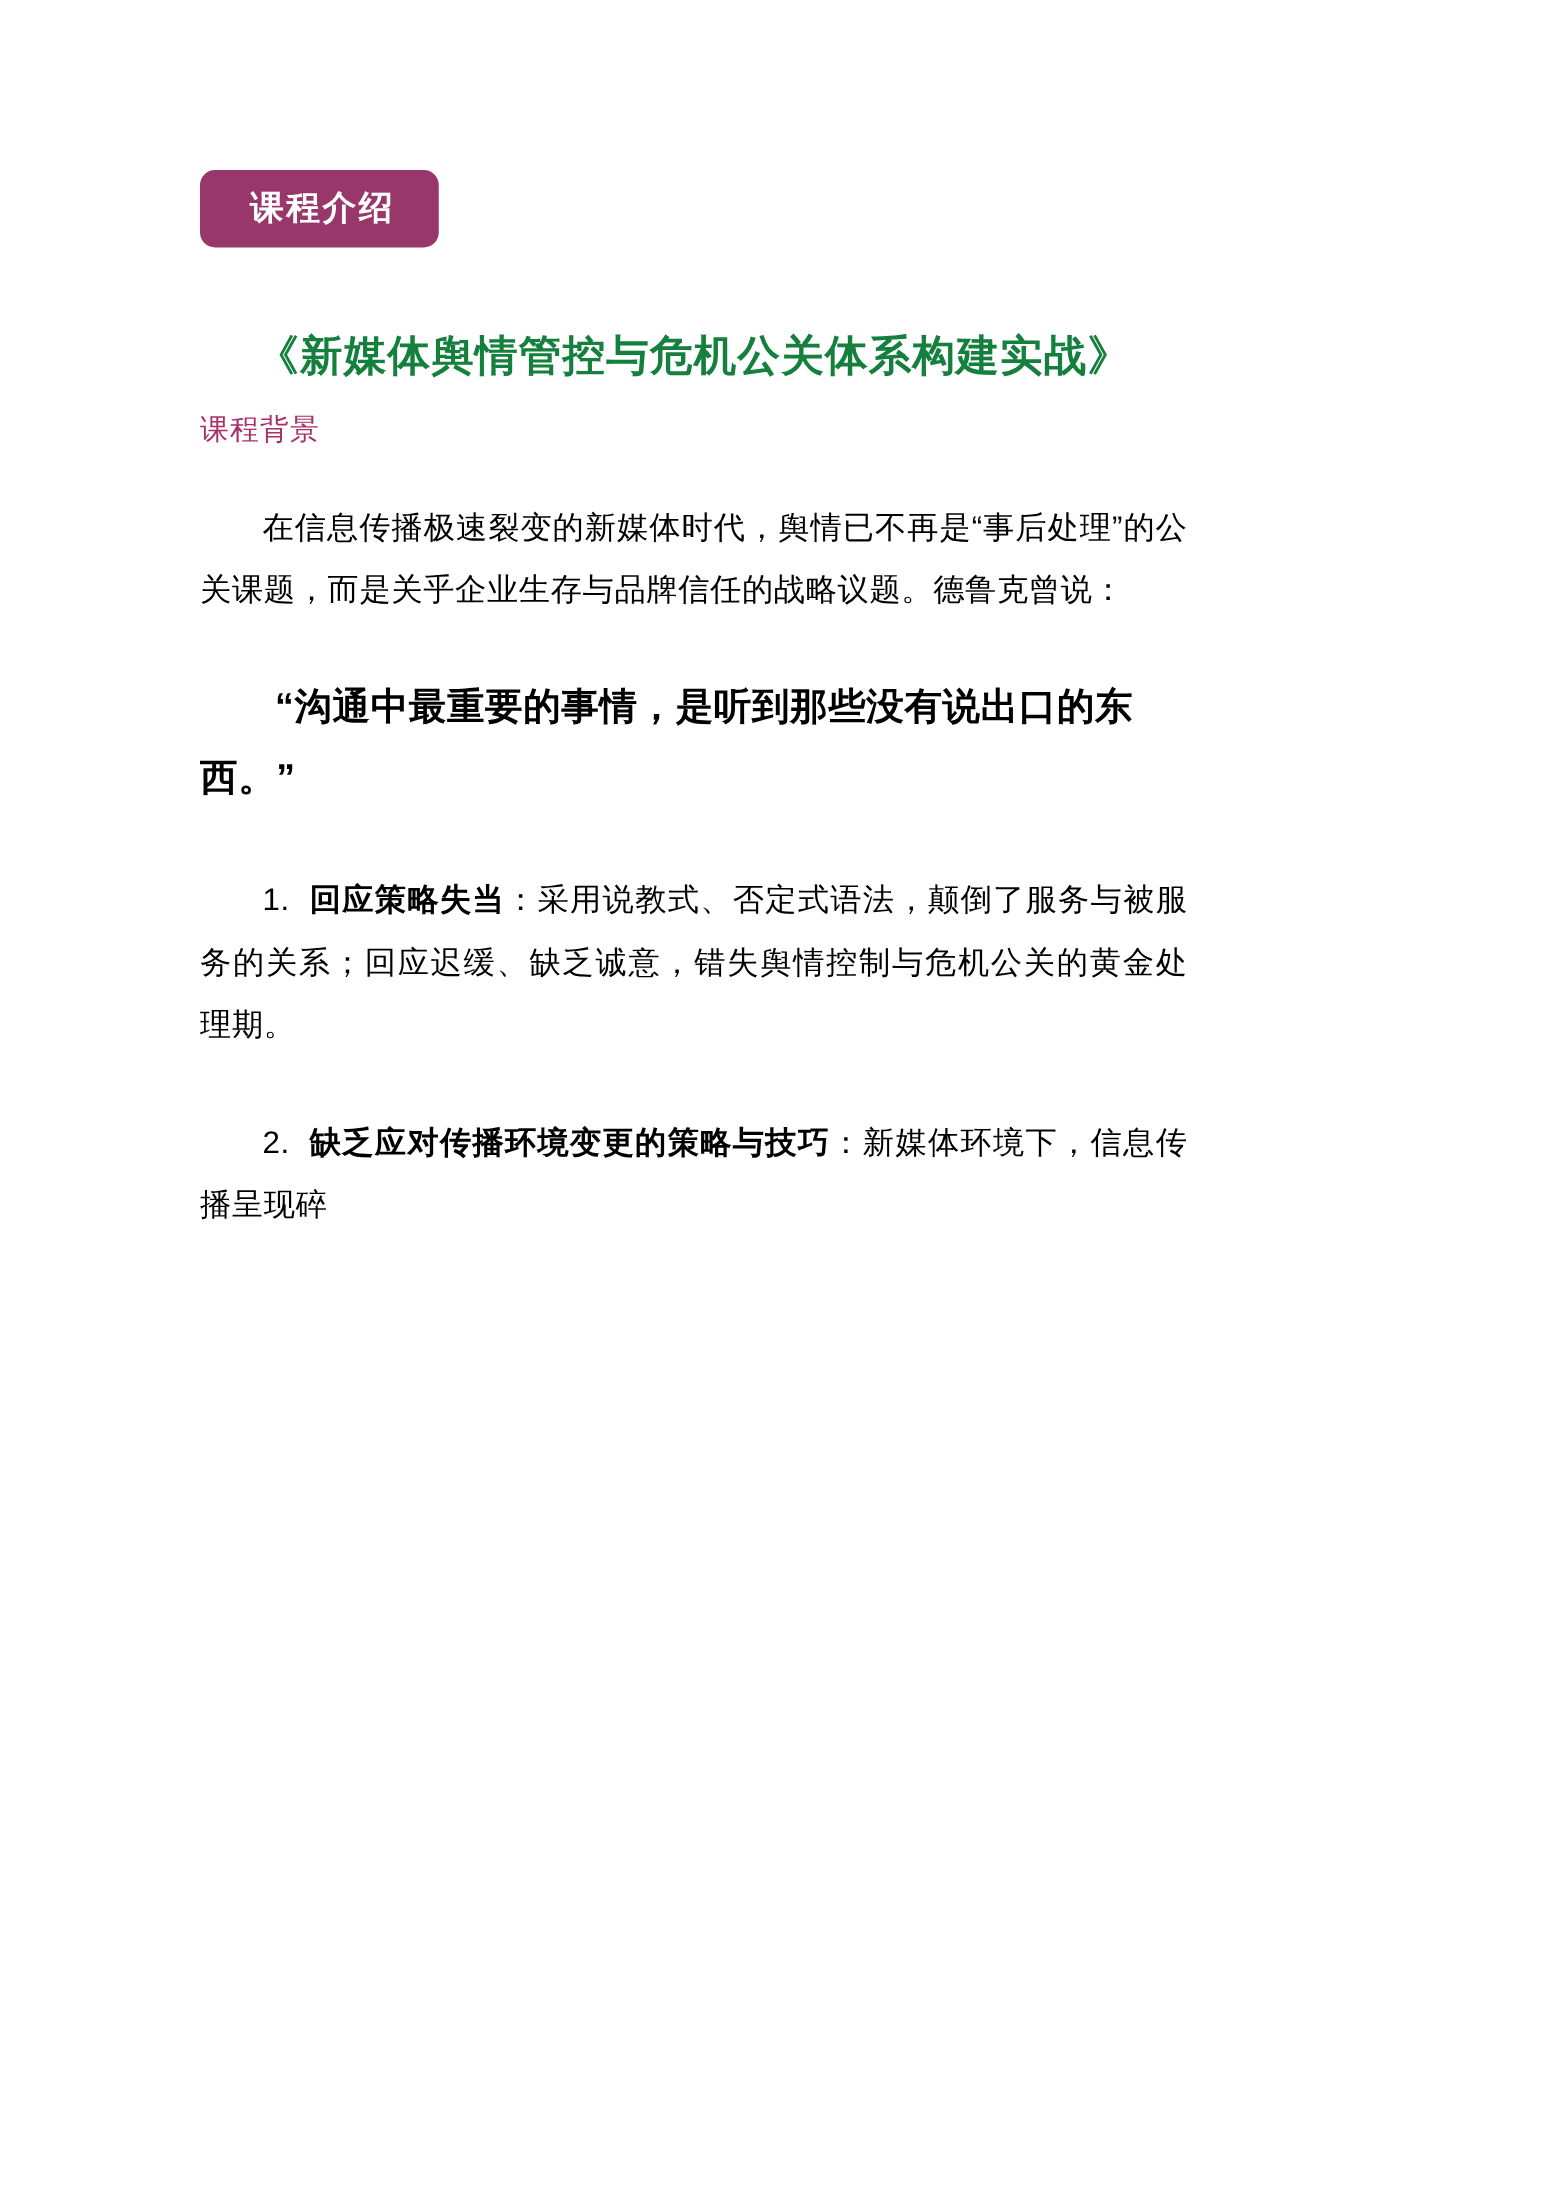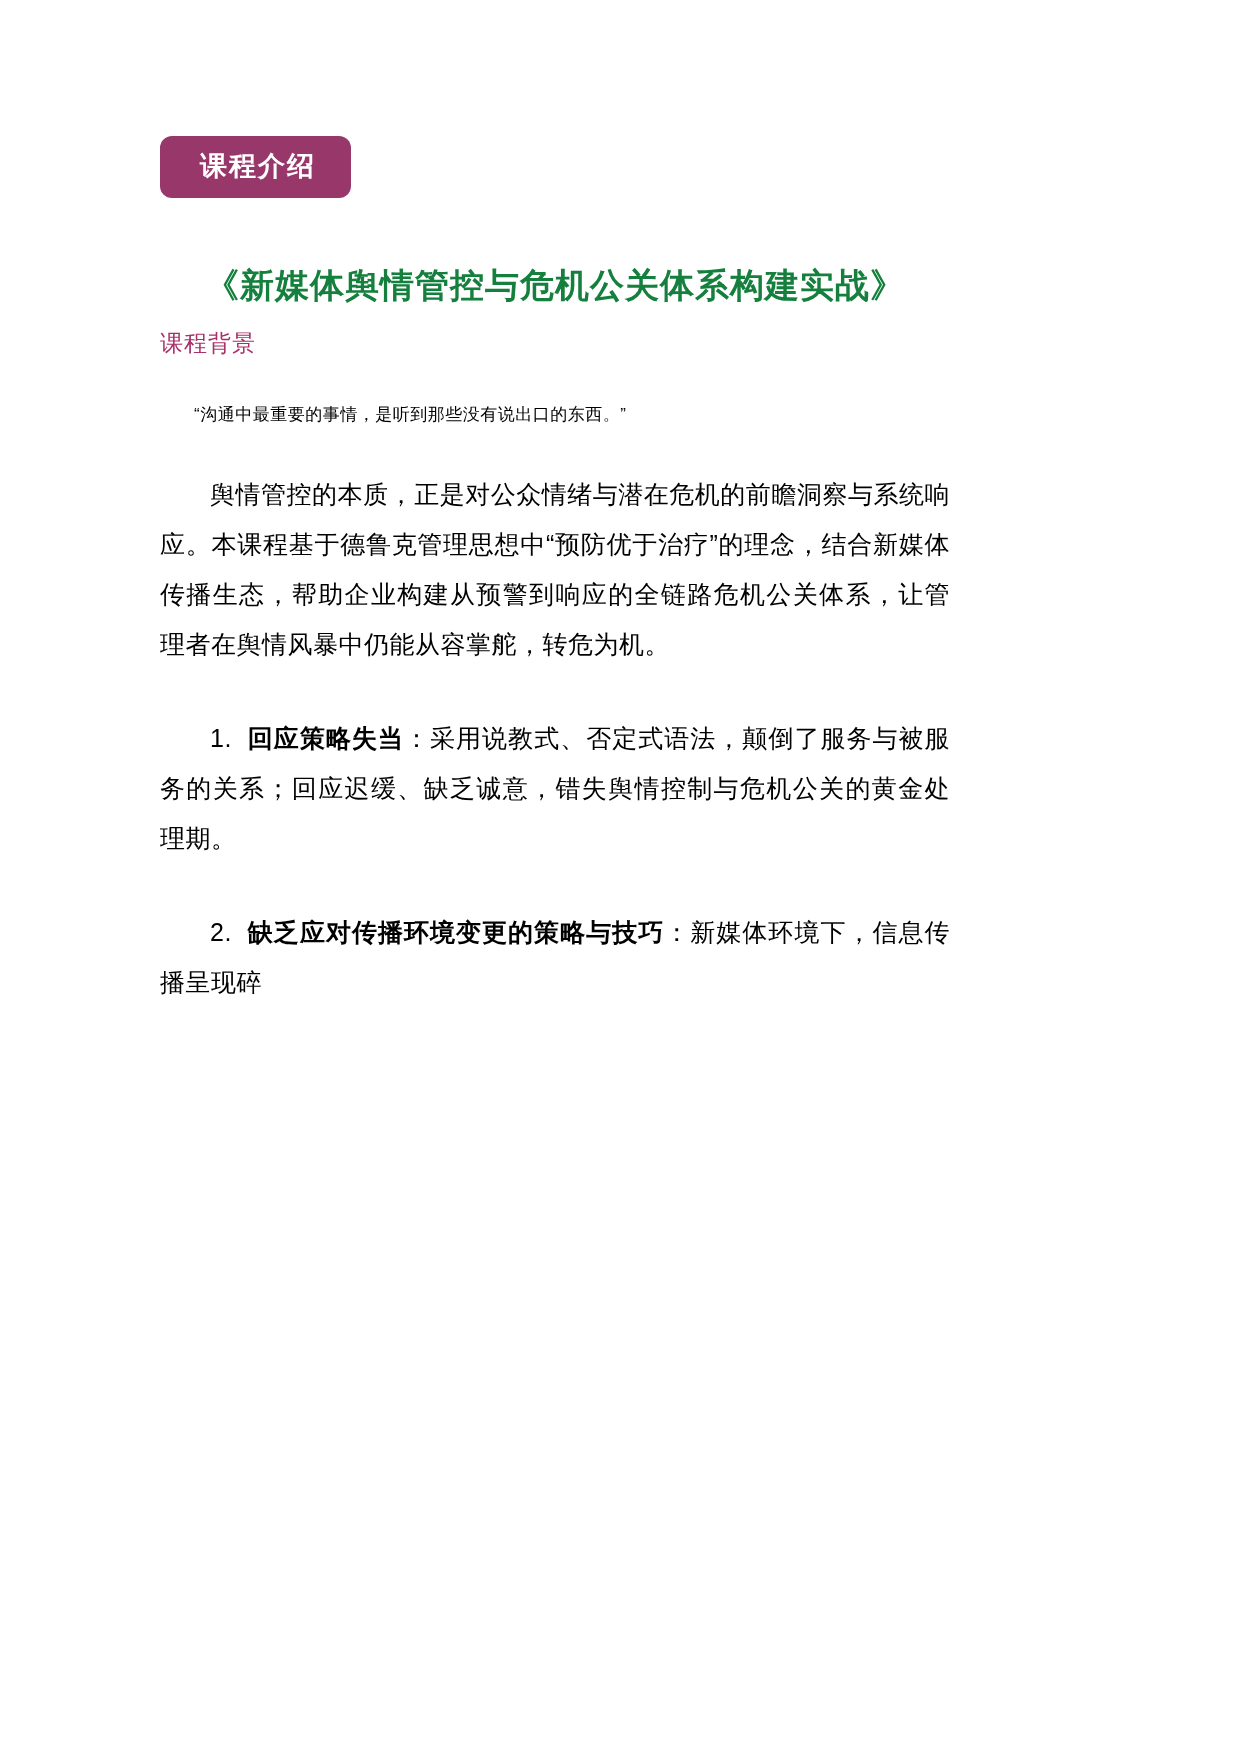--- a/index.html
+++ b/index.html
@@ -69,22 +69,22 @@
     font-size: 25px;
     line-height: 2.0;
     text-align: justify;
     text-justify: inter-ideograph;
     text-indent: 2em;
     letter-spacing: 0.5px;
   }
 
   .quote {
     margin-top: 40px;
-    font-size: 17px;
-    font-weight: normal;
+    font-size: 30px;
+    font-weight: bold;
     line-height: 1.9;
     text-indent: 2em;
     letter-spacing: 0.5px;
   }
 
   
   .pain-list {
     margin: 0;
     padding: 0;
     list-style: none;
@@ -112,24 +112,24 @@
   <div class="content">
 
     <div class="badge-wrap">
       <div class="badge" style="background: rgb(152, 55, 106); color: rgb(255, 255, 255);">课程介绍</div>
     </div>
 
     <h1 class="doc-title" style="color: #15803d;">《新媒体舆情管控与危机公关体系构建实战》</h1>
 
     <h2 class="sub-heading" style="color: rgb(168, 48, 107);">课程背景</h2>
 
+    <p class="para">在信息传播极速裂变的新媒体时代，舆情已不再是“事后处理”的公关课题，而是关乎企业生存与品牌信任的战略议题。德鲁克曾说：</p>
 
     <p class="quote">“沟通中最重要的事情，是听到那些没有说出口的东西。”</p>
 
-    <p class="para">舆情管控的本质，正是对公众情绪与潜在危机的前瞻洞察与系统响应。本课程基于德鲁克管理思想中“预防优于治疗”的理念，结合新媒体传播生态，帮助企业构建从预警到响应的全链路危机公关体系，让管理者在舆情风暴中仍能从容掌舵，转危为机。</p>
 
 
     <ol class="pain-list">
       <li class="pain-item">
         <span class="pain-num">1.</span>
         <span>&nbsp;</span><span class="pain-term">回应策略失当</span><span>：</span><span>采用说教式、否定式语法，颠倒了服务与被服务的关系；回应迟缓、缺乏诚意，错失舆情控制与危机公关的黄金处理期。</span>
       </li>
       <li class="pain-item">
         <span class="pain-num">2.</span>
         <span>&nbsp;</span><span class="pain-term">缺乏应对传播环境变更的策略与技巧</span><span>：</span><span>新媒体环境下，信息传播呈现碎</span>

